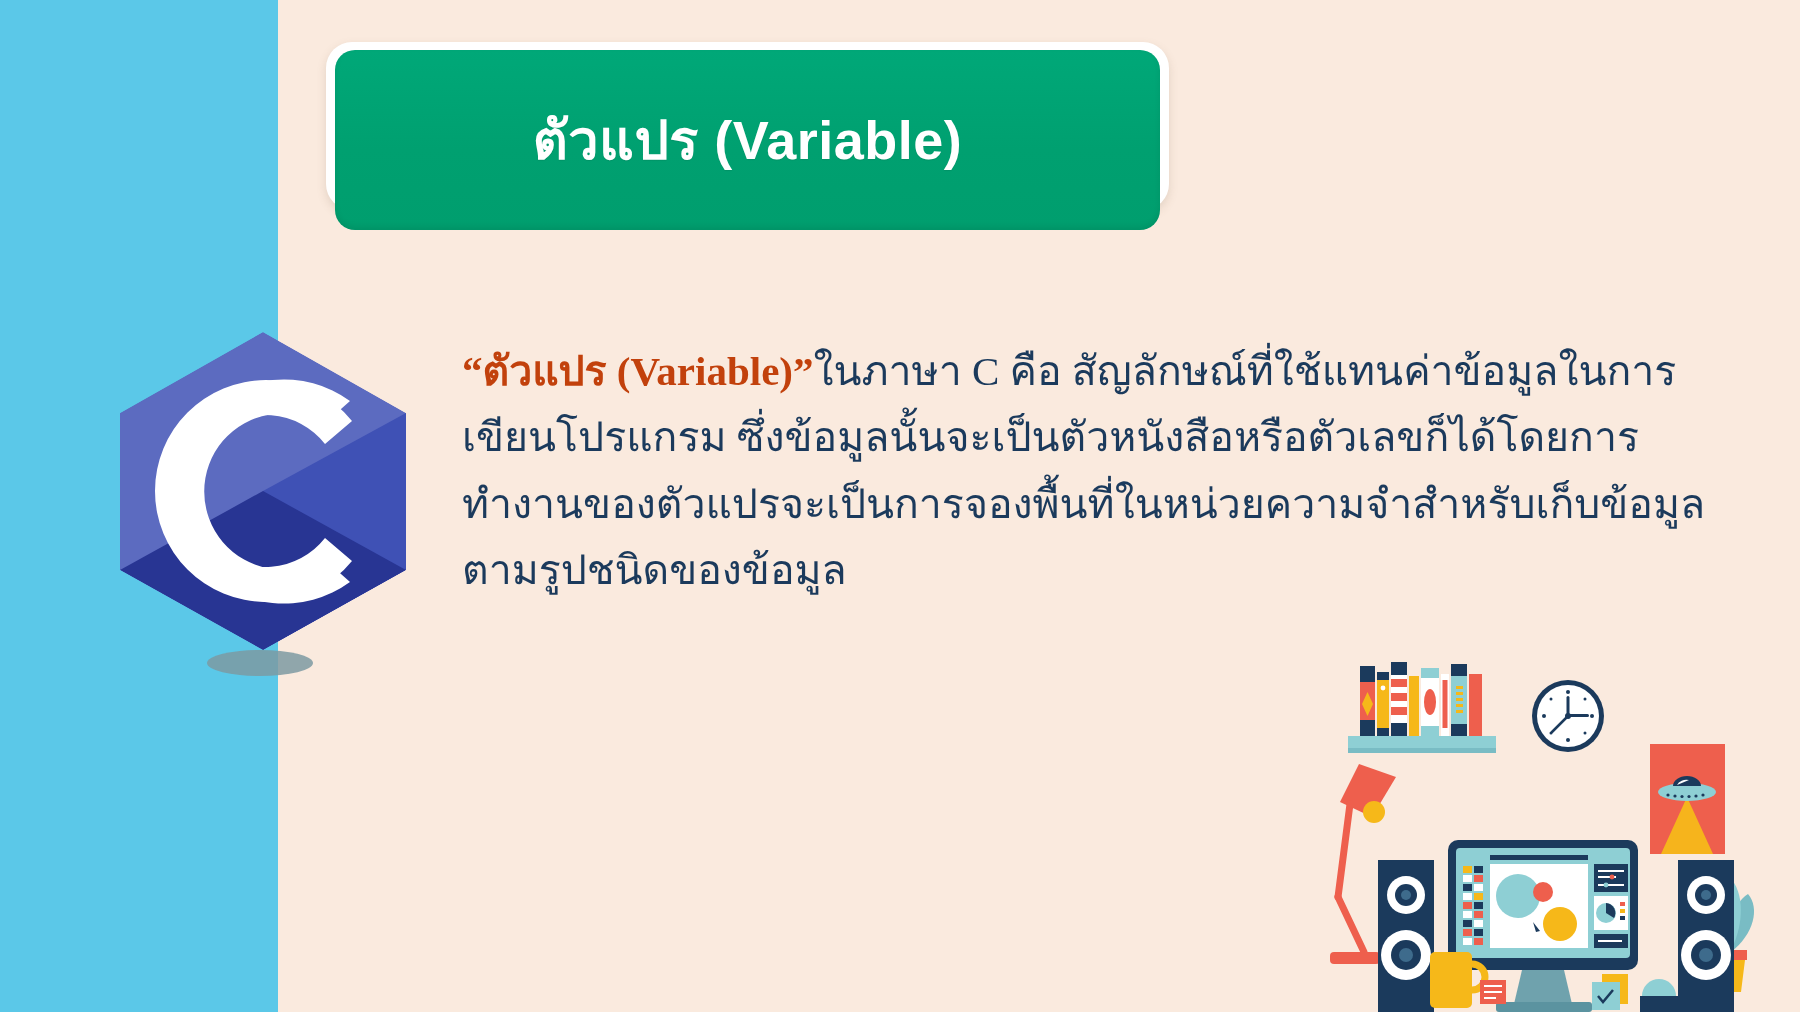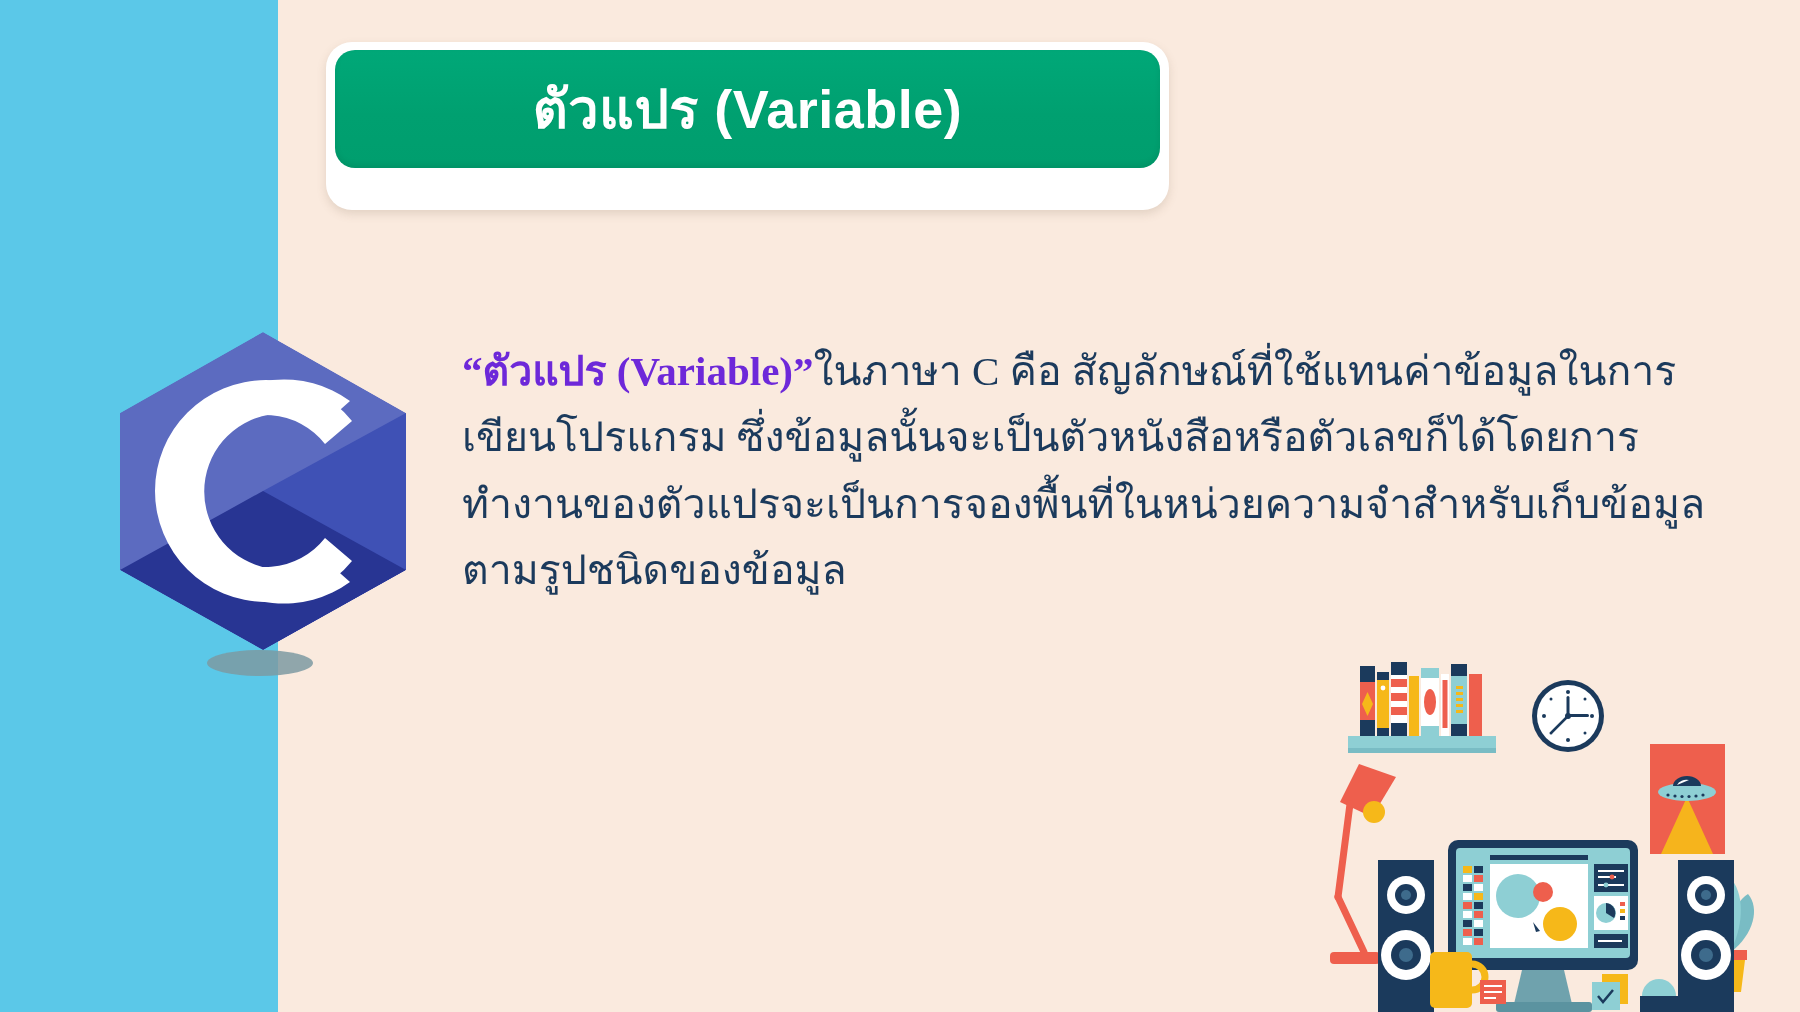--- a/index.html
+++ b/index.html
@@ -38,21 +38,21 @@
     left: 0; top: 0;
     width: 843px; height: 168px;
     background: #ffffff;
     border-radius: 26px;
     box-shadow: 0 4px 10px rgba(120,100,80,0.18);
   }
   .title-banner {
     position: absolute;
     left: 9px; top: 8px;
     width: 825px;
-    height: 118px;
+    height: 180px;
     background: #00a070;
     background: linear-gradient(180deg,#00a878 0%, #00a070 55%, #009e6e 100%);
     border-radius: 20px;
     display: flex;
     align-items: center;
     justify-content: center;
     box-shadow: inset 0 -3px 6px rgba(0,0,0,0.08);
   }
   .title-text {
     color: #ffffff;
@@ -69,21 +69,21 @@
     left: 462px;
     top: 338px;
     width: 1290px;
     font-size: 41px;
     line-height: 1.62;
     color: #1b3a5c;
     font-family: "Liberation Serif", "DejaVu Serif", serif;
     text-align: left;
   }
   .body-text .hl {
-    color: #6d28d9;
+    color: #c2410c;
     font-weight: bold;
   }
 
   
   .clogo {
     position: absolute;
     left: 118px;
     top: 330px;
     width: 290px;
     height: 322px;

